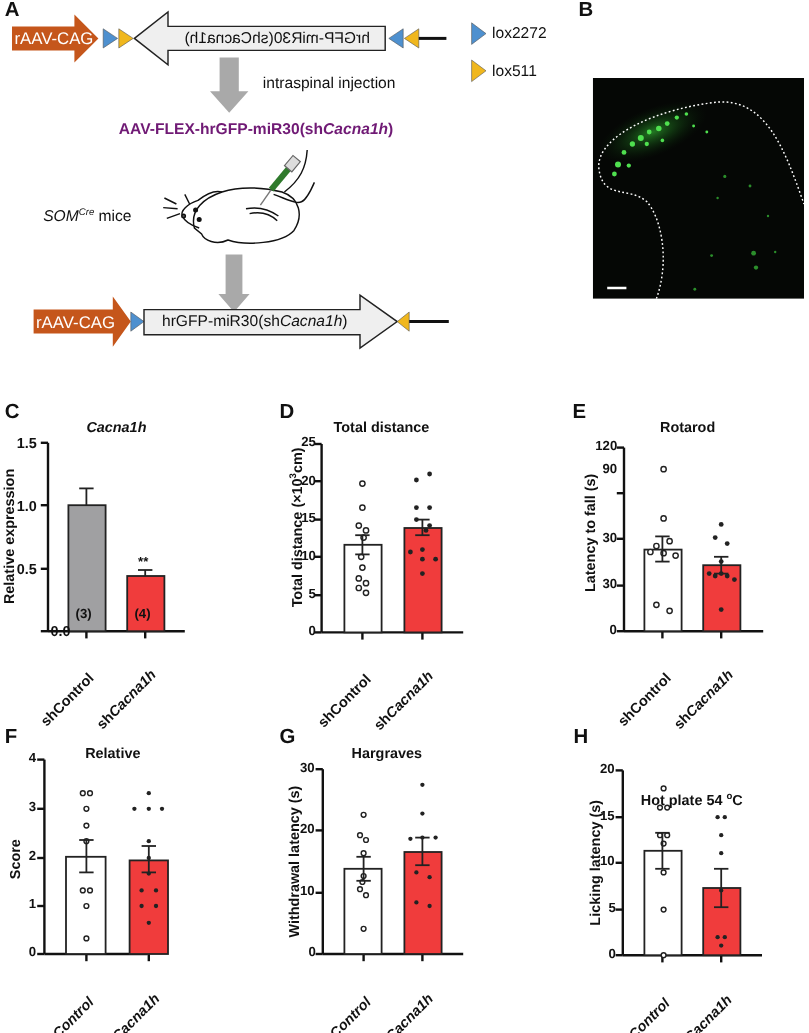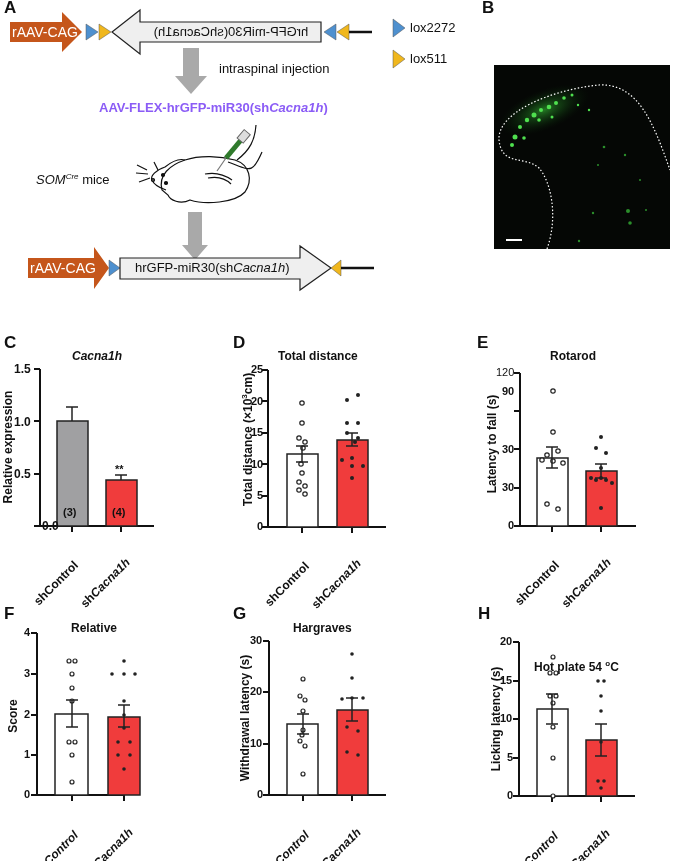--- a/index.html
+++ b/index.html
@@ -57,21 +57,21 @@
     <polygon points="341,260 331,268 341,276" fill="#f0b71d" stroke="#555" stroke-width="0.5"></polygon>
     <line x1="341" y1="268" x2="374" y2="268" stroke="#111" stroke-width="2.5"></line>
   </g>
 </svg>
 
 <div class="abs" style="left:12px;top:24px;font-size:14px;color:#fff;">rAAV-CAG</div>
 <div class="abs" style="left:146px;top:24px;width:170px;text-align:center;font-size:13px;transform:scaleX(-1);"><span>hrGFP-miR30(shCacna1h)</span></div>
 <div class="abs" style="left:410px;top:20px;font-size:13px;">lox2272</div>
 <div class="abs" style="left:410px;top:51px;font-size:13px;">lox511</div>
 <div class="abs" style="left:219px;top:61px;font-size:13px;">intraspinal injection</div>
-<div class="abs" style="left:99px;top:100px;font-size:13px;font-weight:bold;color:#8b5cf6;"><span>AAV-FLEX-hrGFP-miR30(sh</span><i>Cacna1h</i><span>)</span></div>
+<div class="abs" style="left:99px;top:100px;font-size:13px;font-weight:bold;color:#701a75;"><span>AAV-FLEX-hrGFP-miR30(sh</span><i>Cacna1h</i><span>)</span></div>
 <div class="abs" style="left:36px;top:172px;font-size:13px;"><i>SOM</i><sup style="font-size:8px;"><i>Cre</i></sup><span> mice</span></div>
 <div class="abs" style="left:30px;top:260px;font-size:14px;color:#fff;">rAAV-CAG</div>
 <div class="abs" style="left:135px;top:260px;font-size:13px;"><span>hrGFP-miR30(sh</span><i>Cacna1h</i><span>)</span></div>
 
 <div class="panel-letter" style="left:482px;top:-2px;">B</div>
 <svg class="abs" style="left:494px;top:65px;" width="176" height="184">
   <defs>
     <radialGradient id="glow" cx="50%" cy="50%" r="50%">
       <stop offset="0%" stop-color="#3bd43b" stop-opacity="0.55"></stop>
       <stop offset="100%" stop-color="#0a300a" stop-opacity="0"></stop>
@@ -248,21 +248,21 @@
   <g stroke="#222" stroke-width="1.5">
     <line x1="552" y1="447" x2="552" y2="468"></line>
       <line x1="546" y1="447" x2="558" y2="447"></line>
       <line x1="546" y1="468" x2="558" y2="468"></line>
     <line x1="601" y1="464" x2="601" y2="478"></line>
       <line x1="595" y1="464" x2="607" y2="464"></line>
       <line x1="595" y1="478" x2="607" y2="478"></line>
   </g>
 </svg>
 <div class="abs" style="left:550px;top:349px;font-size:12px;font-weight:bold;">Rotarod</div>
-<div class="abs" style="left:496px;top:366px;font-size:11px;font-weight:normal;">120</div>
+<div class="abs" style="left:496px;top:366px;font-size:11px;font-weight:bold;">120</div>
 <div class="abs" style="left:502px;top:385px;font-size:11px;font-weight:bold;">90</div>
 <div class="abs" style="left:502px;top:443px;font-size:11px;font-weight:bold;">30</div>
 <div class="abs" style="left:502px;top:481px;font-size:11px;font-weight:bold;">30</div>
 <div class="abs" style="left:508px;top:519px;font-size:11px;font-weight:bold;">0</div>
 <div class="abs" style="left:432px;top:437px;width:120px;text-align:center;font-size:12px;font-weight:bold;transform:rotate(-90deg);">Latency to fall (s)</div>
 <div class="abs" style="left:497px;top:556px;font-size:12px;font-weight:bold;transform:rotate(-45deg);transform-origin:right center;width:60px;text-align:right;">shControl</div>
 <div class="abs" style="left:546px;top:556px;font-size:12px;font-weight:bold;transform:rotate(-45deg);transform-origin:right center;width:60px;text-align:right;">sh<i>Cacna1h</i></div>
 
 <div class="panel-letter" style="left:4px;top:604px;">F</div>
 <svg class="chart-svg" width="674" height="861">

